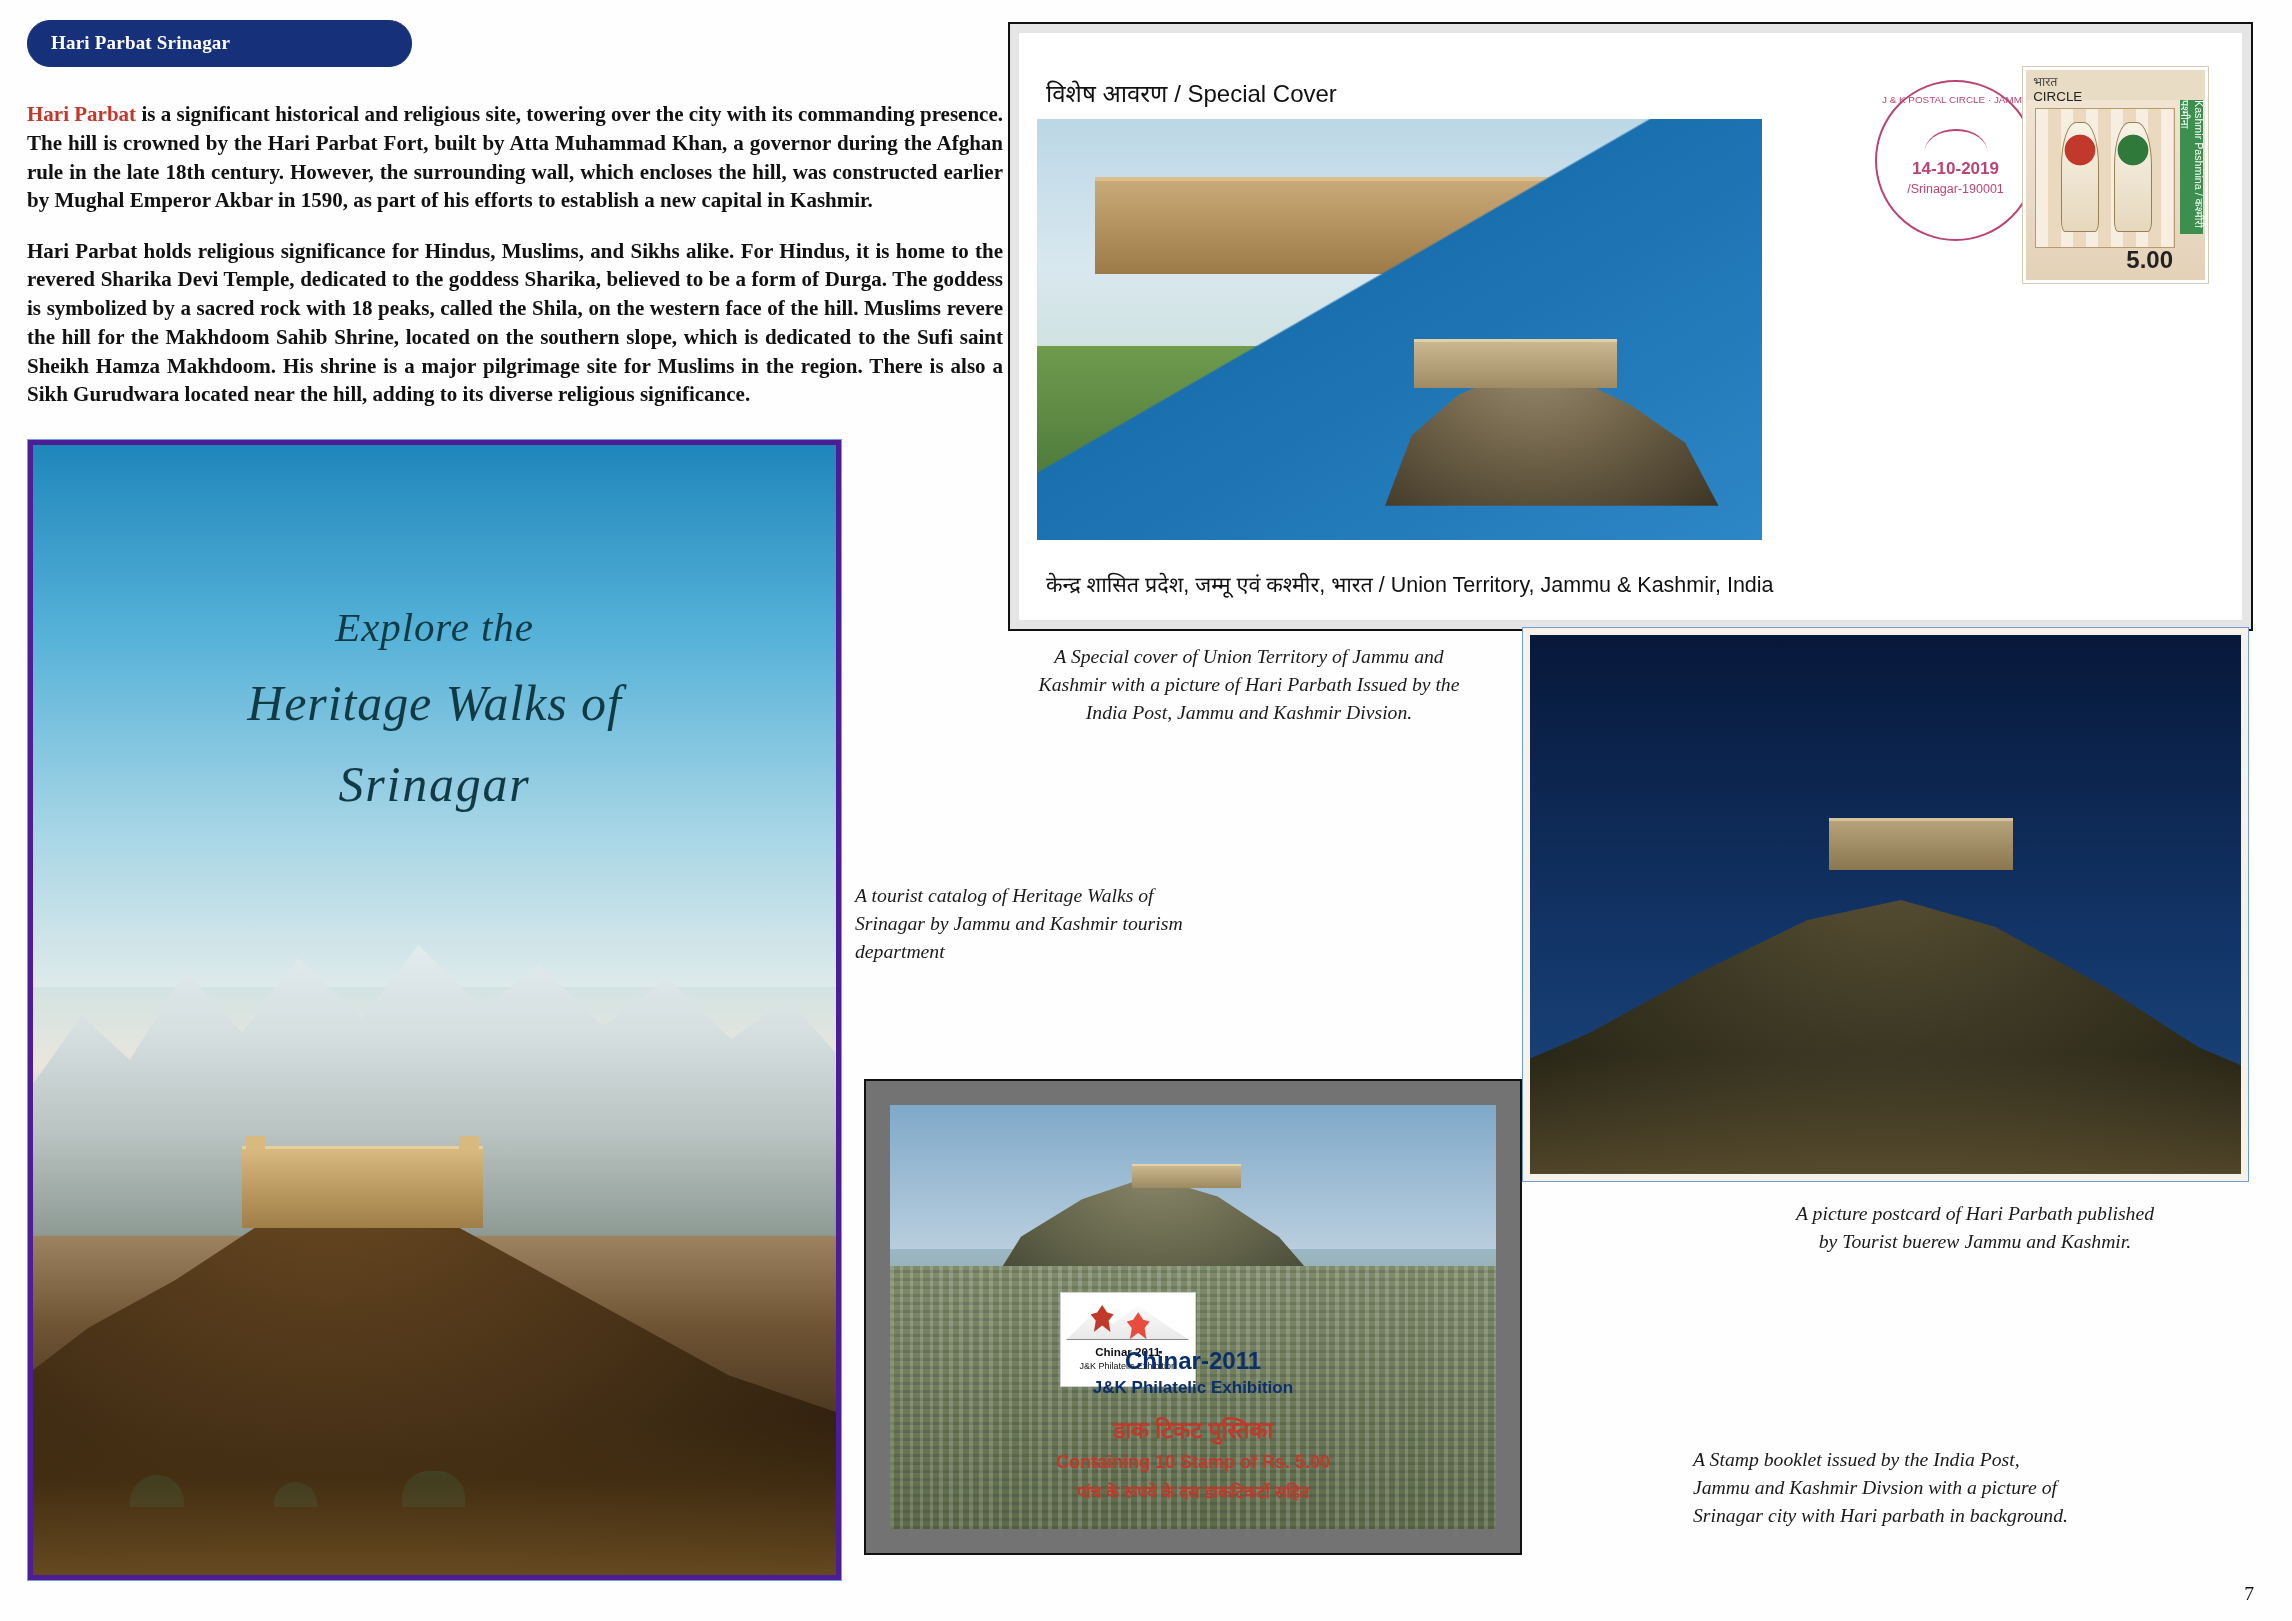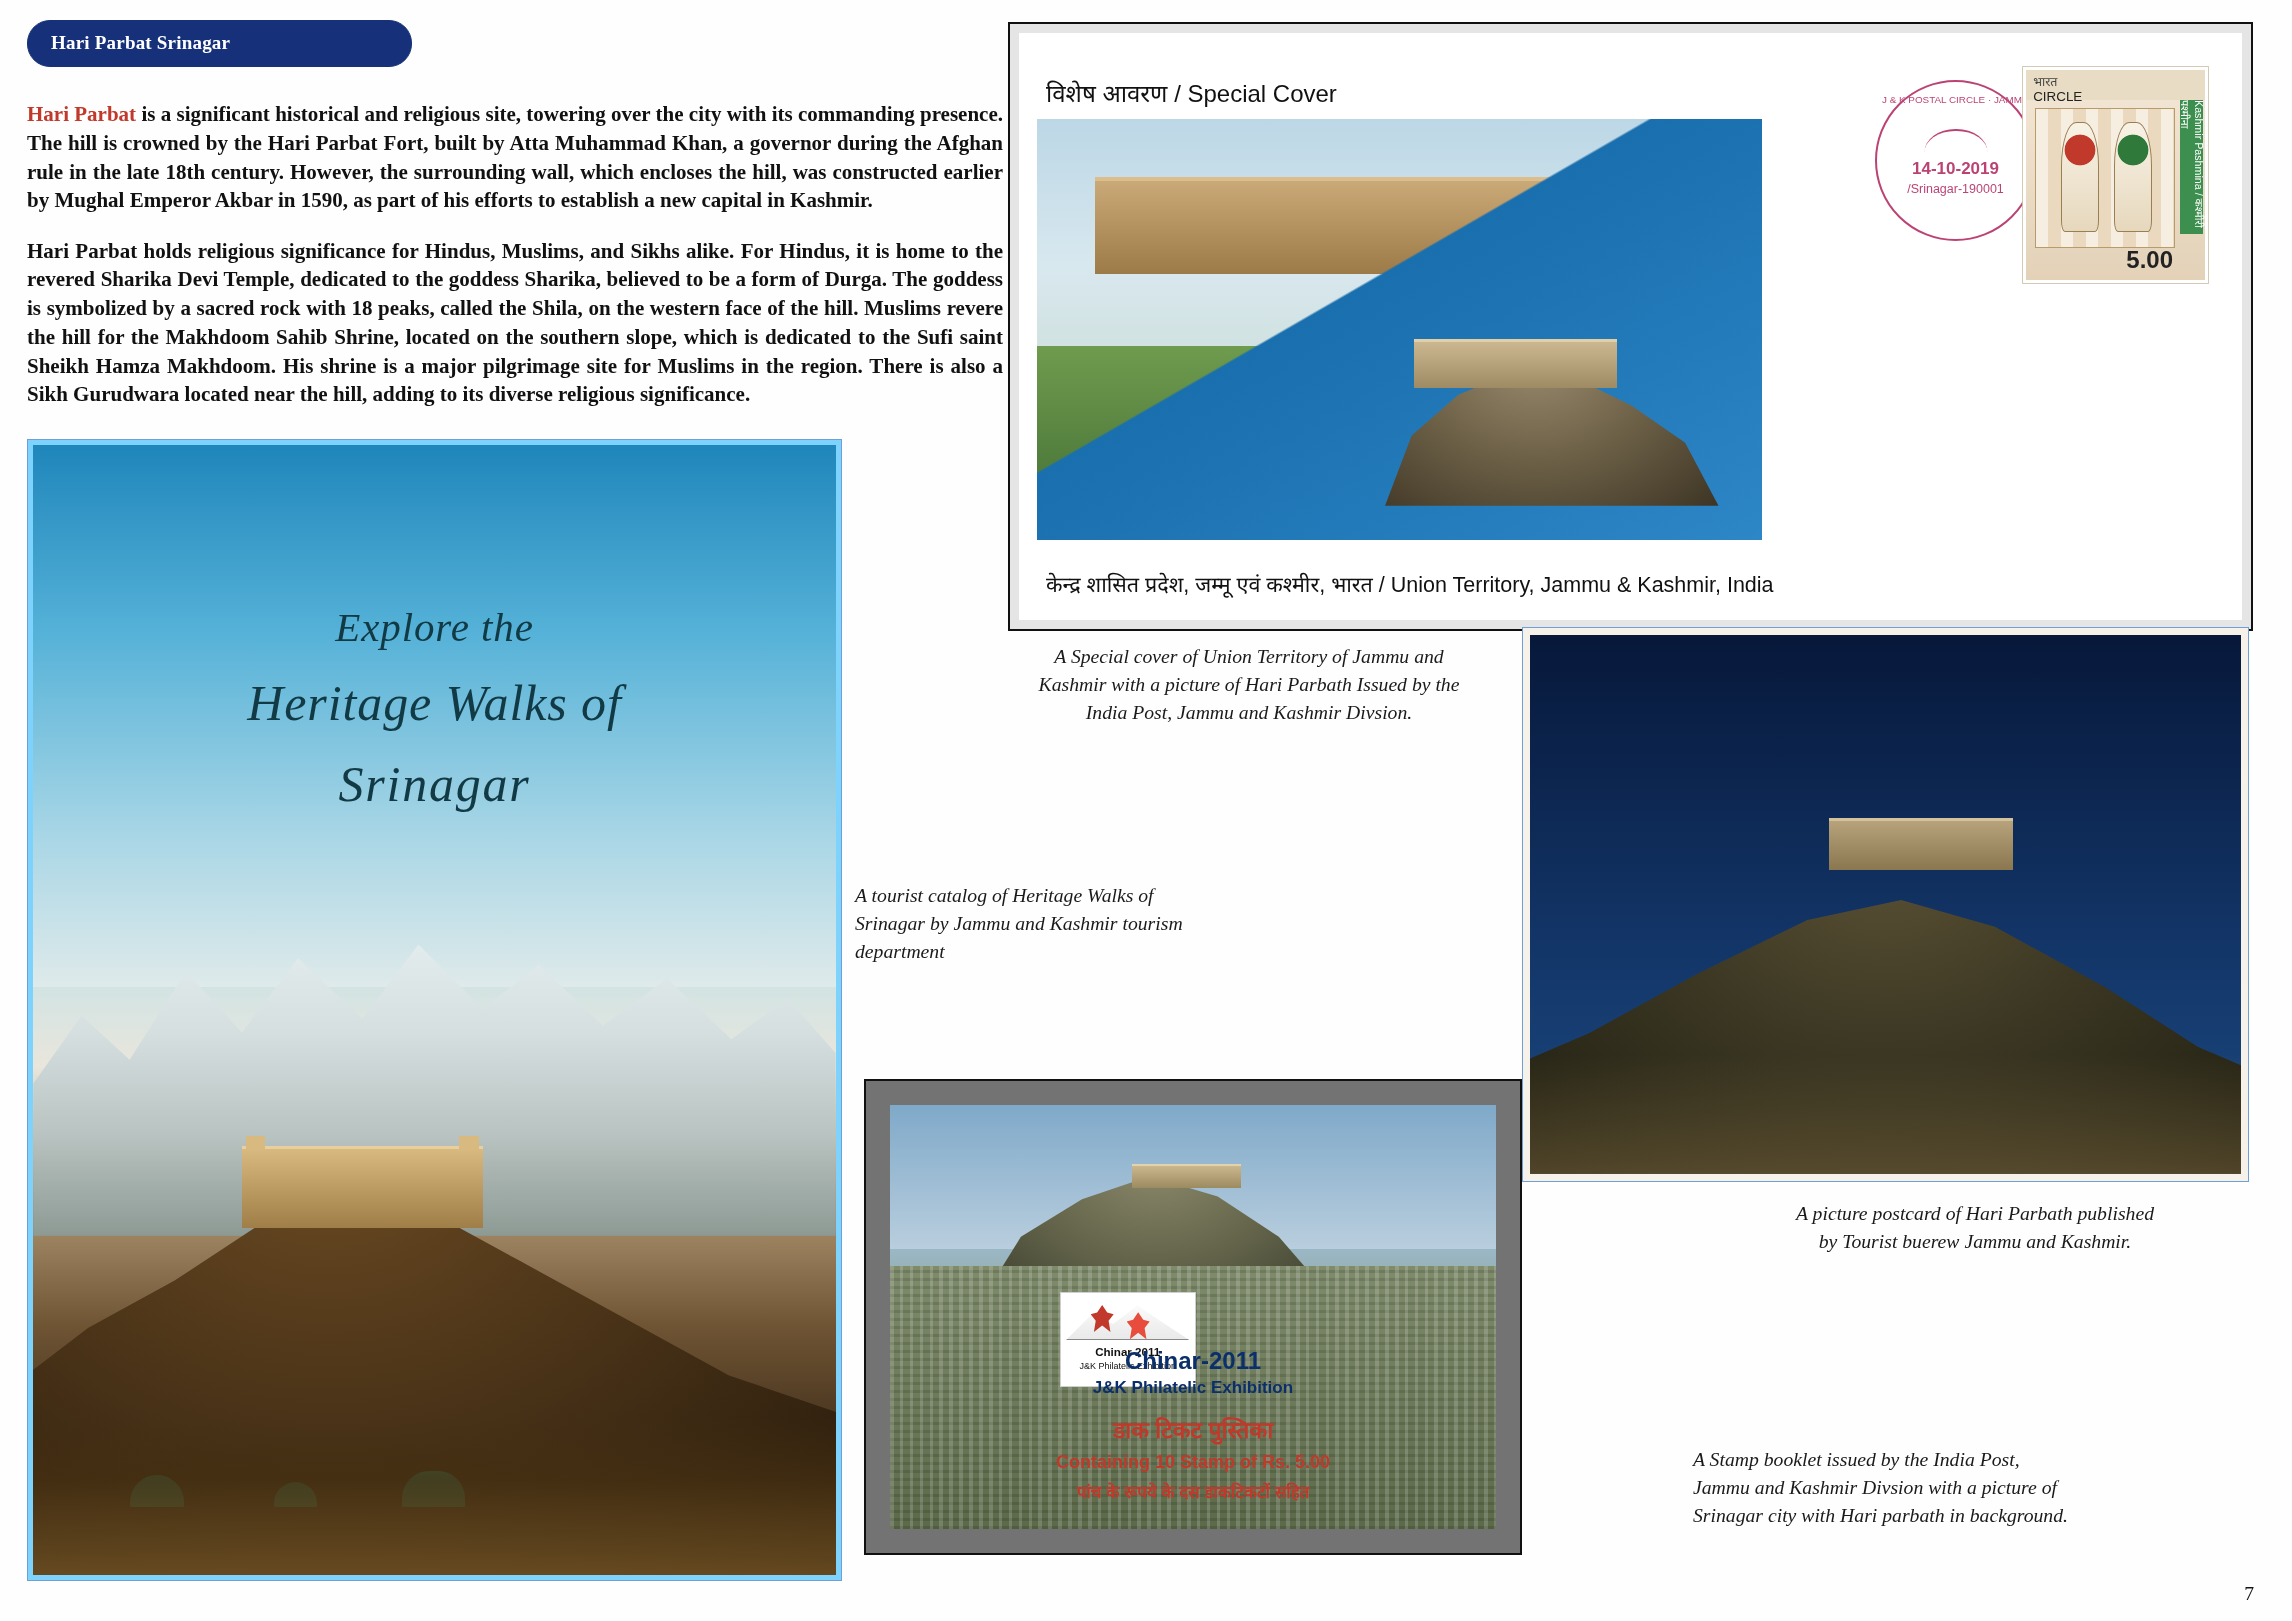--- a/index.html
+++ b/index.html
@@ -67,21 +67,21 @@
   }
 
   
   .catalog-frame {
     position: absolute;
     left: 27px;
     top: 439px;
     width: 815px;
     height: 1142px;
     border: 1.8px solid #6f9fd8;
-    background: #7dd3fc;
+    background: #4c1d95;
     padding: 5.4px;
     box-sizing: border-box;
   }
   .catalog-img {
     position: relative;
     width: 100%;
     height: 100%;
     overflow: hidden;
     background: linear-gradient(#2a93c4 0%, #58b7dd 22%, #9fd6e8 38%, #cfe3e4 47%, #e9e6dc 55%, #b39a76 66%, #6f5434 78%, #3b2a17 90%, #1d1408 100%);
   }

